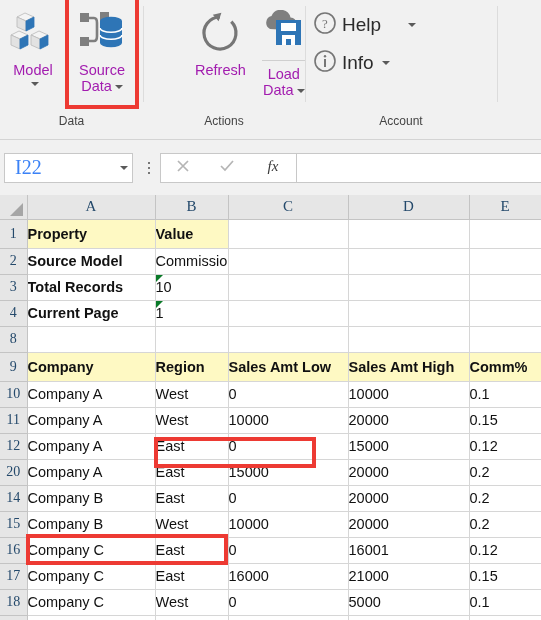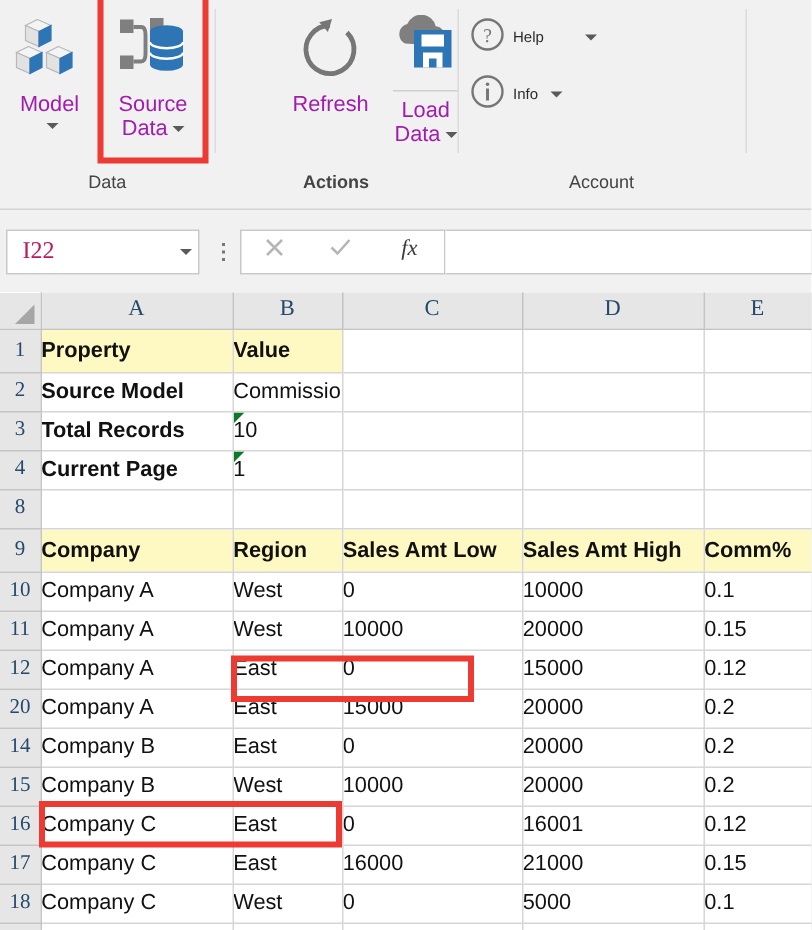--- a/index.html
+++ b/index.html
@@ -27,21 +27,21 @@
     content: ""; position: absolute; left: 0; top: 6px;
     width: 1px; height: 96px; background: #dcdcdc;
   }
   .group-labels { display: flex; height: 27px; }
   .glabel {
     font-size: 12px; color: #444;
     display: flex; align-items: flex-start; justify-content: center;
     padding-top: 1px;
   }
   .glabel.tasks   { width: 143px; }
-  .glabel.actions { width: 162px; font-weight: bold; }
+  .glabel.actions { width: 162px; }
   .glabel.account { width: 192px; }
   .glabel.spare   { width: 44px; }
 
   .bigbtn {
     width: 66px; height: 105px;
     display: flex; flex-direction: column; align-items: center;
     padding-top: 8px; cursor: default;
   }
   .bigbtn .ico { height: 50px; display:flex; align-items:center; justify-content:center; }
   .bigbtn .cap {
@@ -58,34 +58,34 @@
     position: relative;
     outline: 4px solid #ed3a33;
     margin-left: 3px;
   }
 
   .sep-line { width: 44px; height: 1px; background: #cfcfcf; margin: 2px 0 1px; }
 
   
   .smallcol { display: flex; flex-direction: column; padding: 10px 0 0 8px; gap: 8px; }
   .smallbtn { display: flex; align-items: center; gap: 5px; height: 30px; }
-  .smallbtn .lbl { font-size: 10px; color: #2b2b2b; }
+  .smallbtn .lbl { font-size: 19px; color: #2b2b2b; }
 
   
   #formulabar {
     position: relative; width: 541px; height: 55px;
     background: #f1f1f1; display: flex; align-items: center;
     padding: 0 0 0 4px;
   }
   #nameBox {
     width: 129px; height: 30px; background: #fff;
     border: 1px solid #c8c8c8; display: flex; align-items: center;
     padding: 0 4px 0 10px; justify-content: space-between;
   }
-  #nameBox .nb-text { font-size: 16px; color: #be185d; font-family: "Liberation Serif", serif; }
+  #nameBox .nb-text { font-size: 20px; color: #3b82f6; font-family: "Liberation Serif", serif; }
   .dots { width: 14px; display: flex; flex-direction: column; align-items: center;
     gap: 3px; margin: 0 4px 0 9px; }
   .dots i { width: 2px; height: 2px; background: #777; display: block; }
   #fxgroup {
     height: 30px; background: #fff; border: 1px solid #c8c8c8;
     display: flex; align-items: center; width: 137px; justify-content: space-around; text-align: right;
   }
   #fbInput {
     height: 30px; background: #fff; border: 1px solid #c8c8c8; border-left: none;
     flex: 1; margin-right: -1px; padding: 0 5px; font-size: 14px; color: #111;

